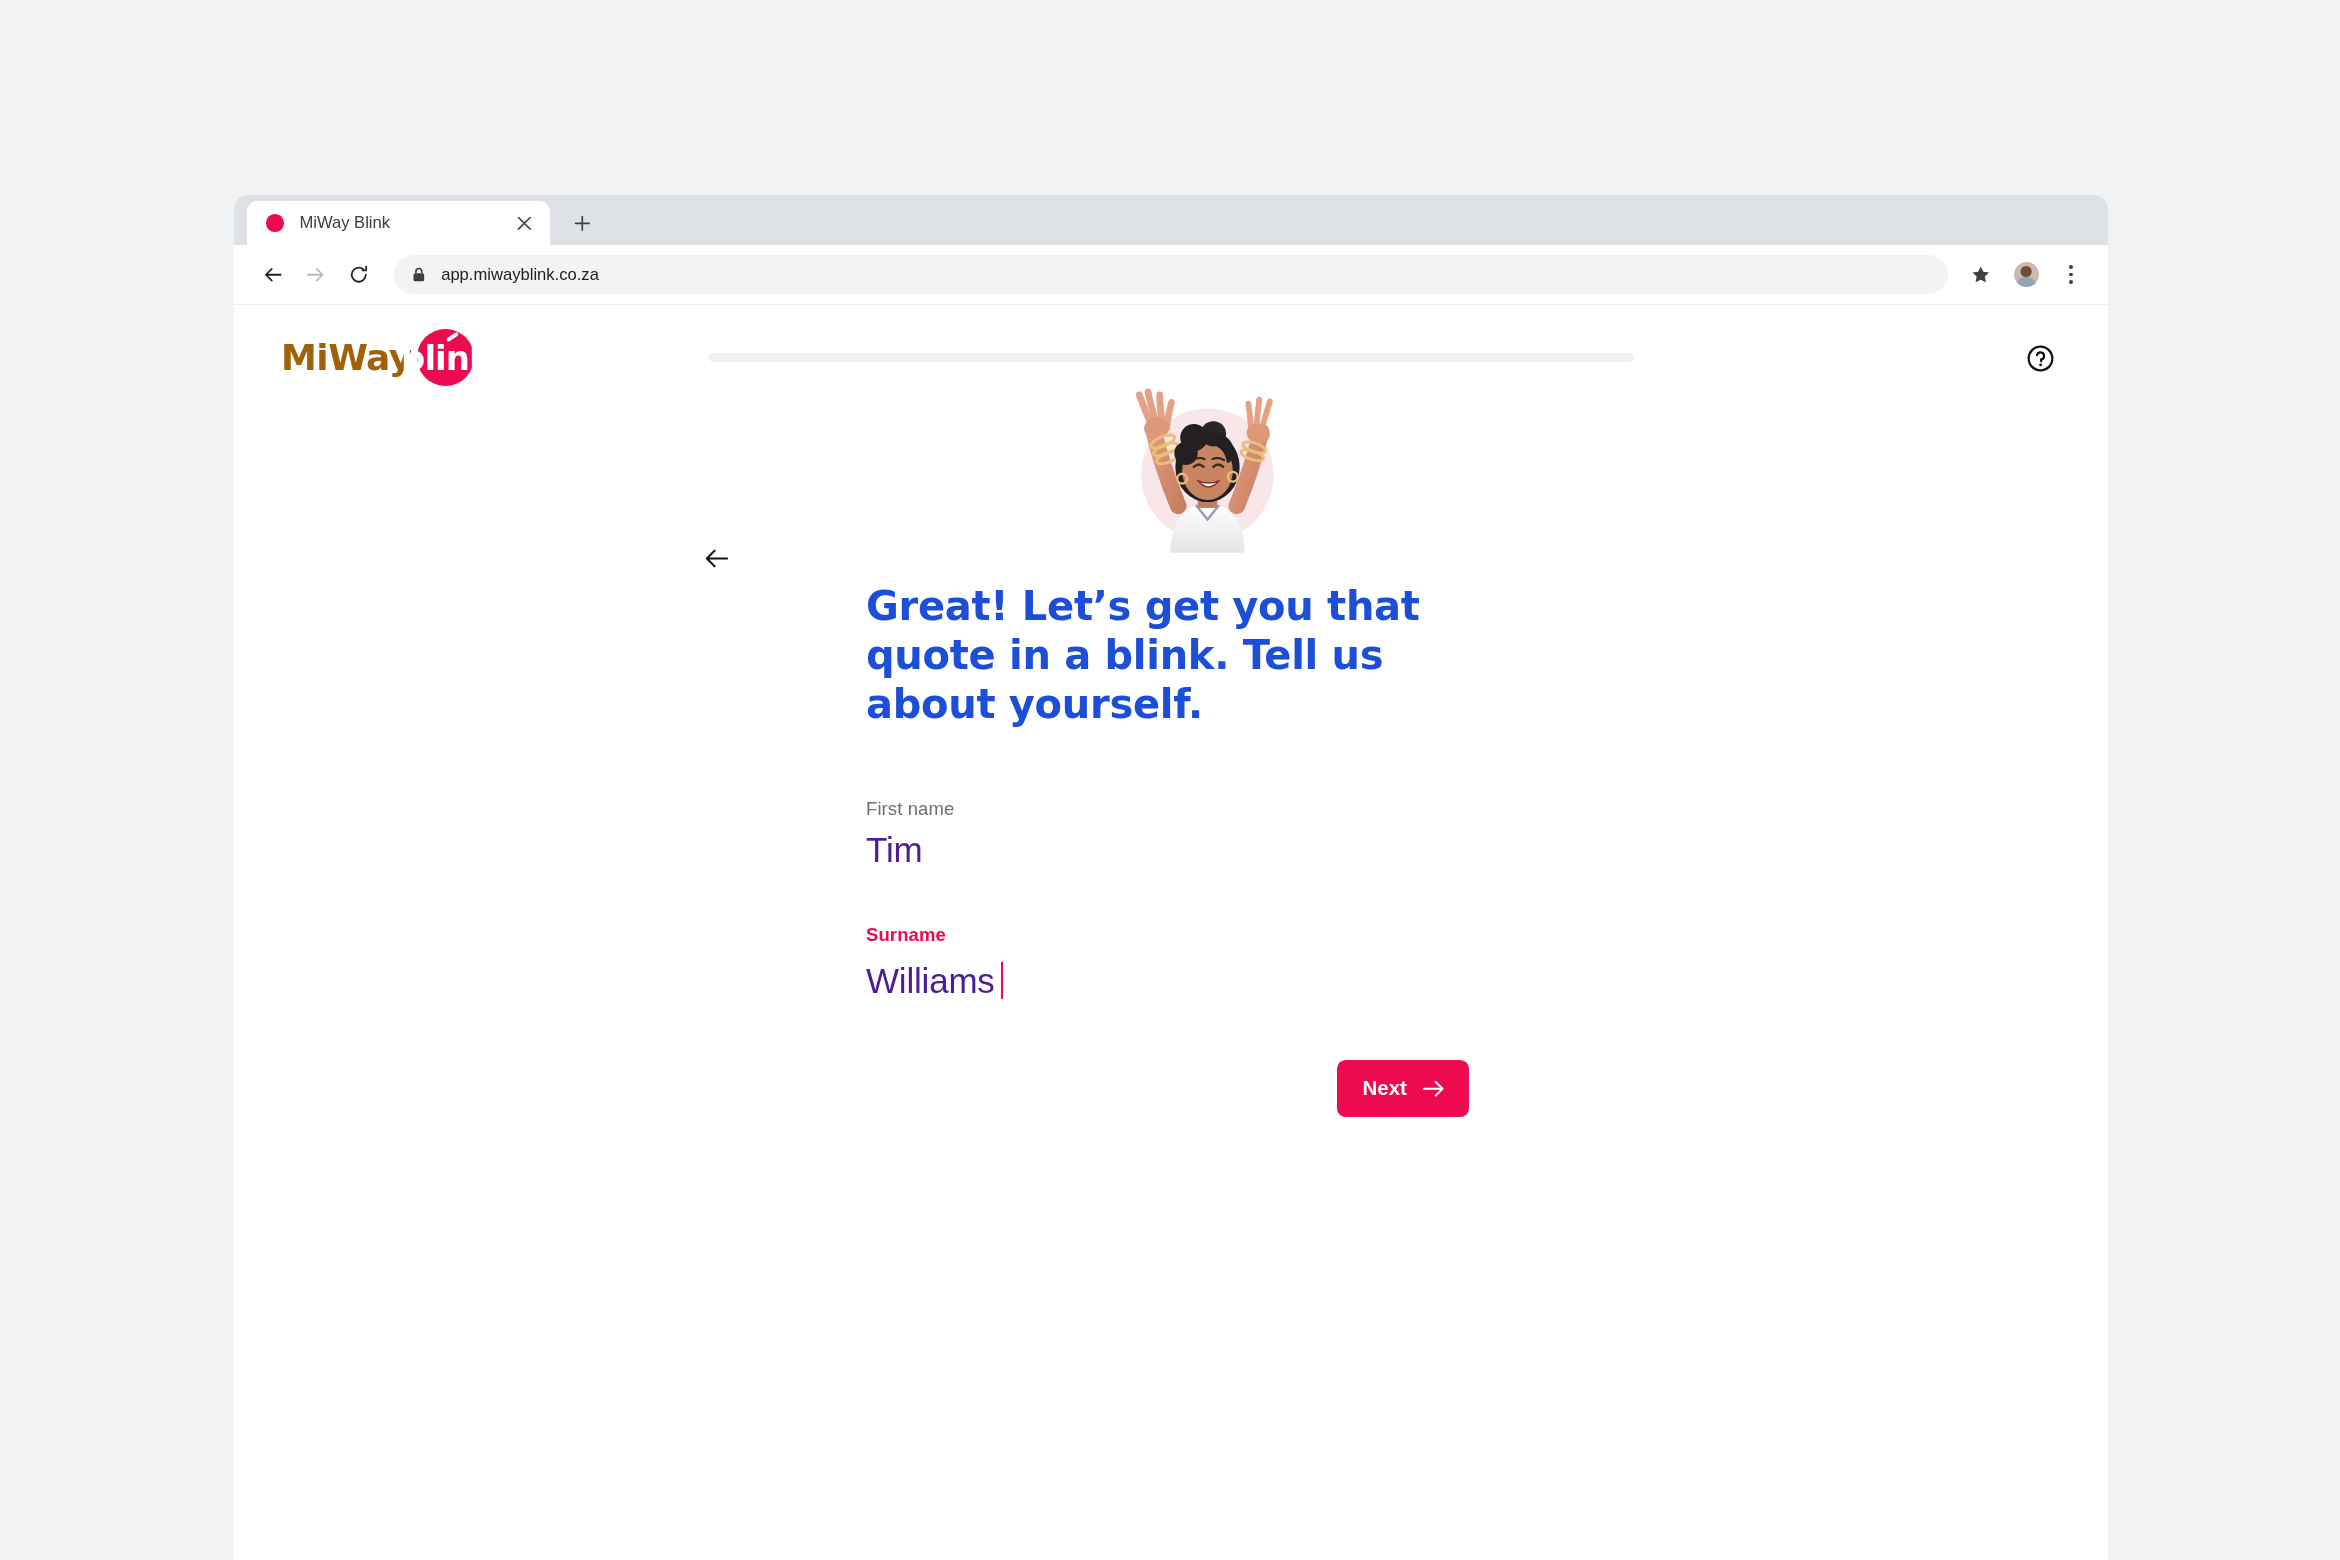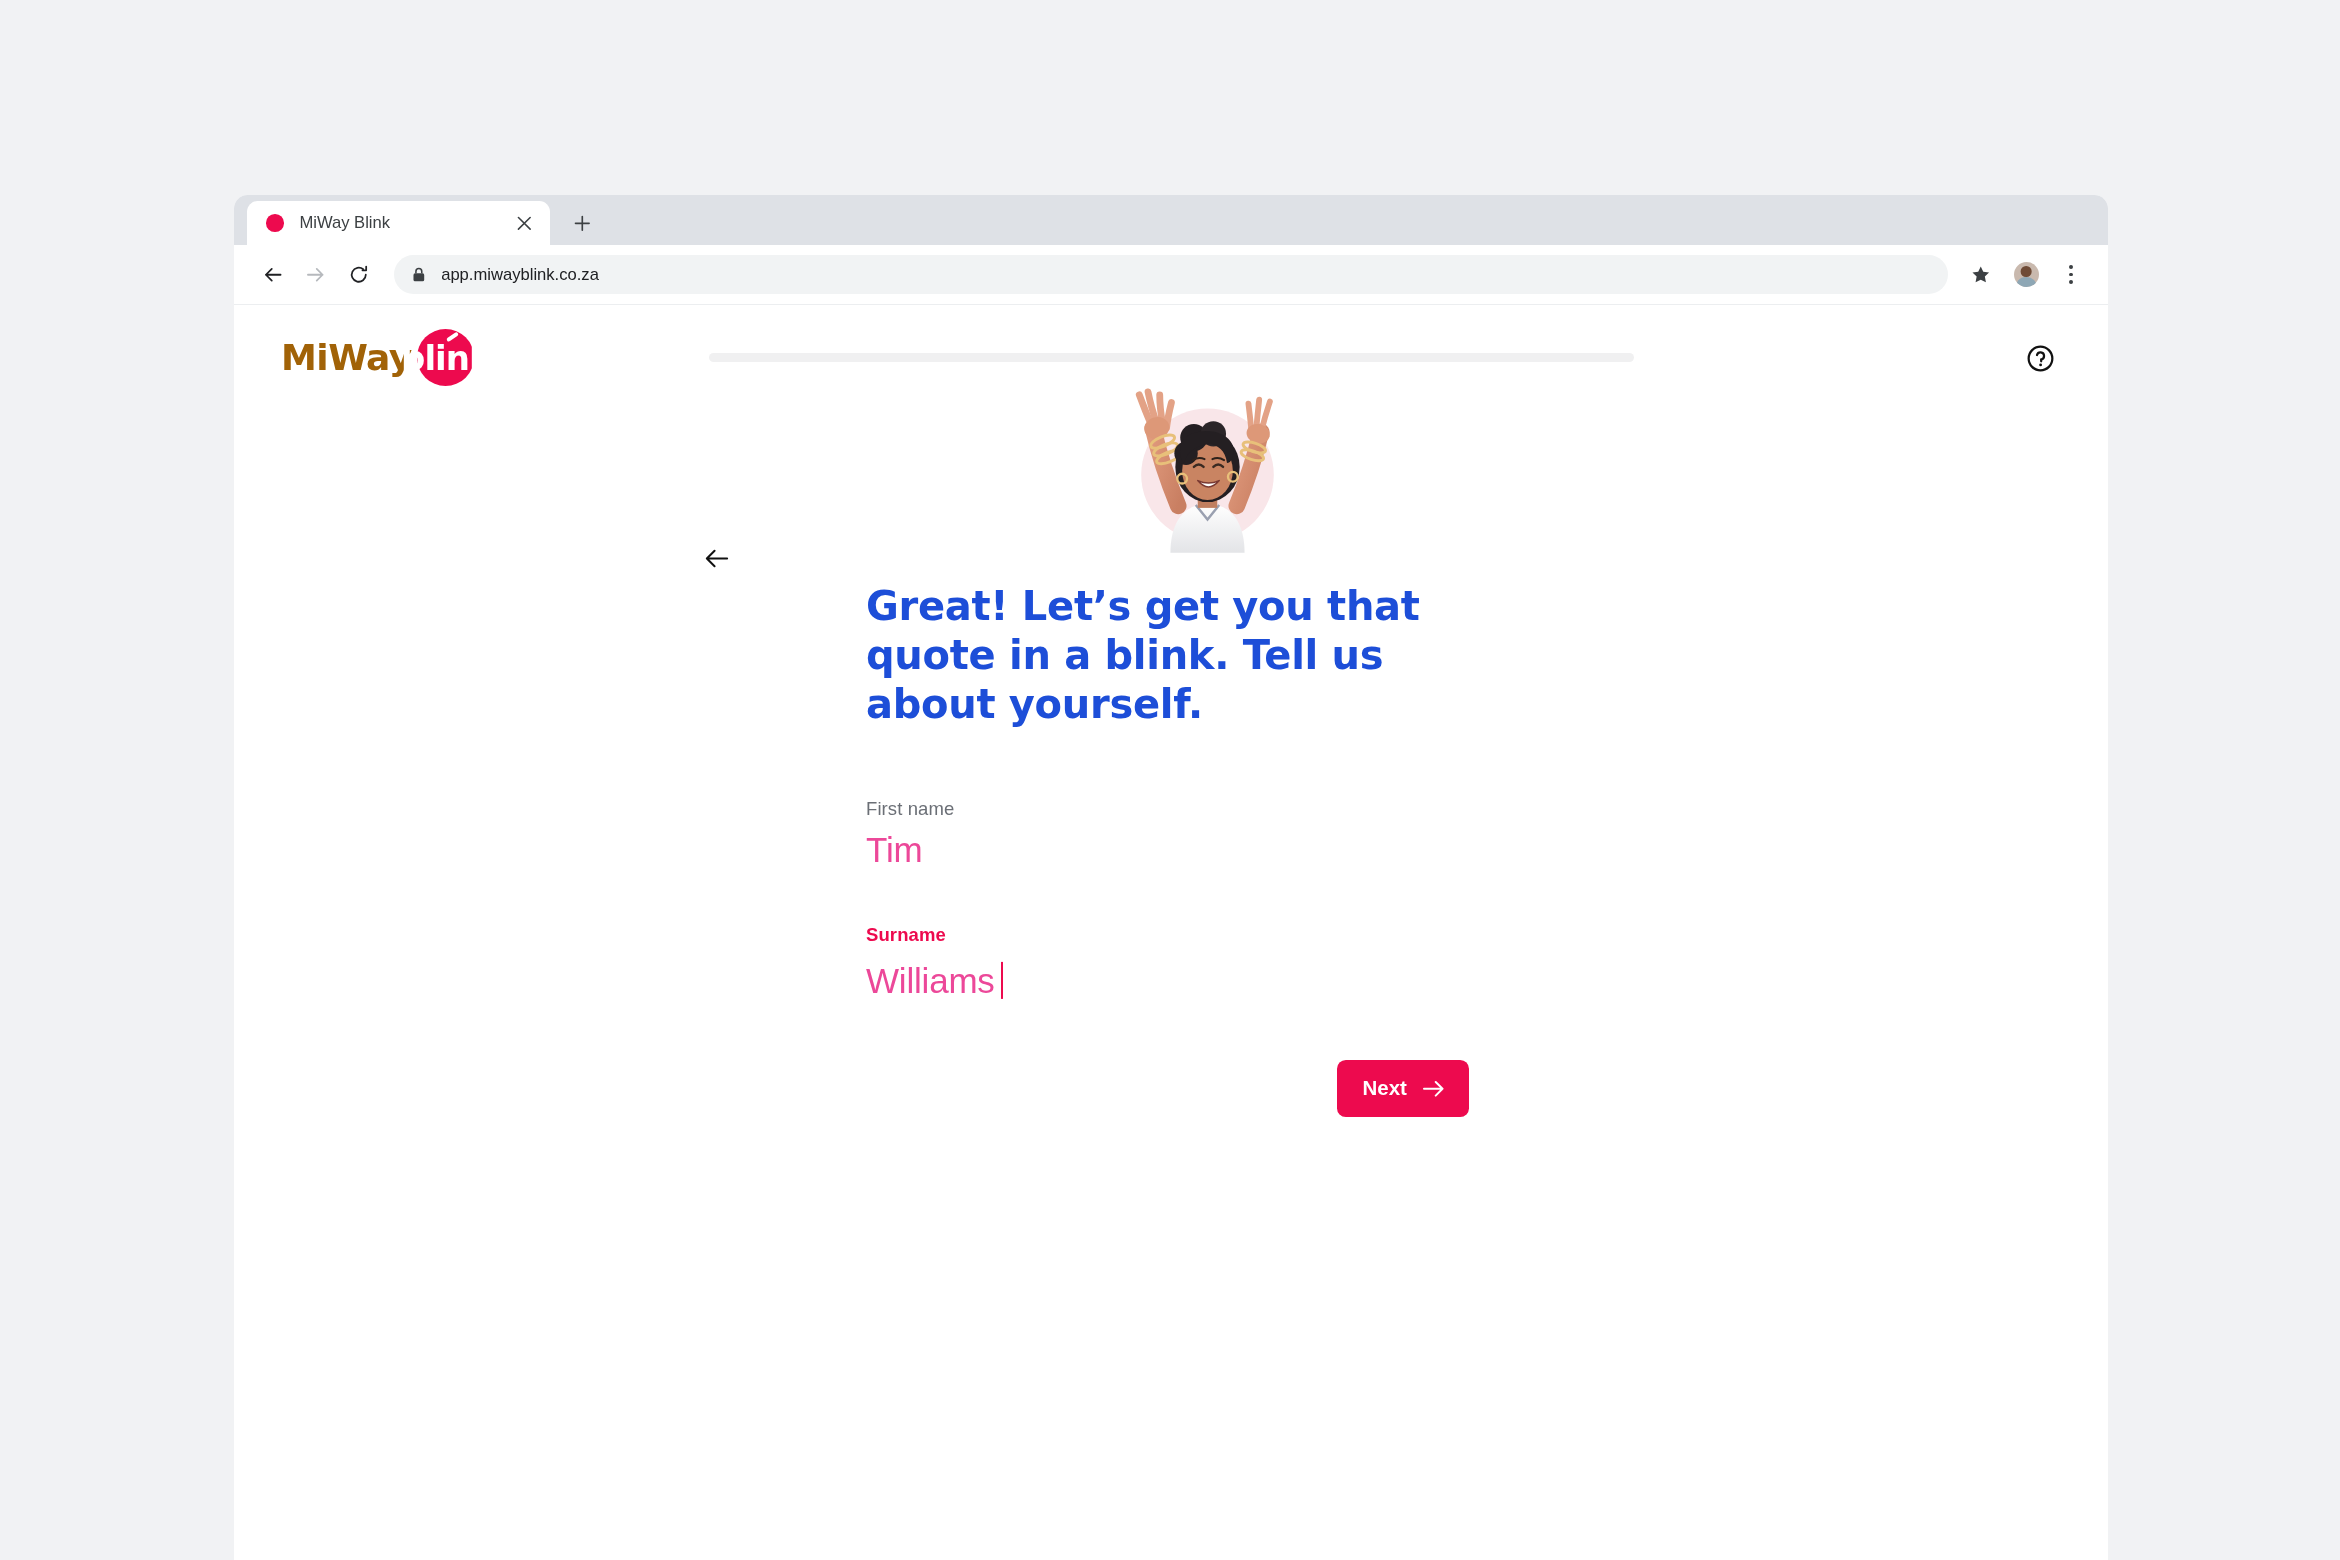--- a/index.html
+++ b/index.html
@@ -299,21 +299,21 @@
   .field-label.active { color: #ED0A4E; font-weight: 700; }
 
   .field-value-row {
     display: flex;
     align-items: baseline;
     margin-top: 9.8px;
     min-height: 43px;
   }
   .field-value {
     font-size: 35px;
-    color: #ec4899;
+    color: #4c1d95;
     font-weight: 400;
     letter-spacing: -0.2px;
   }
   .caret {
     display: inline-block;
     width: 2.9px;
     height: 37px;
     background: #ED0A4E;
     margin-left: 5.9px;
     transform: translateY(5.9px);

